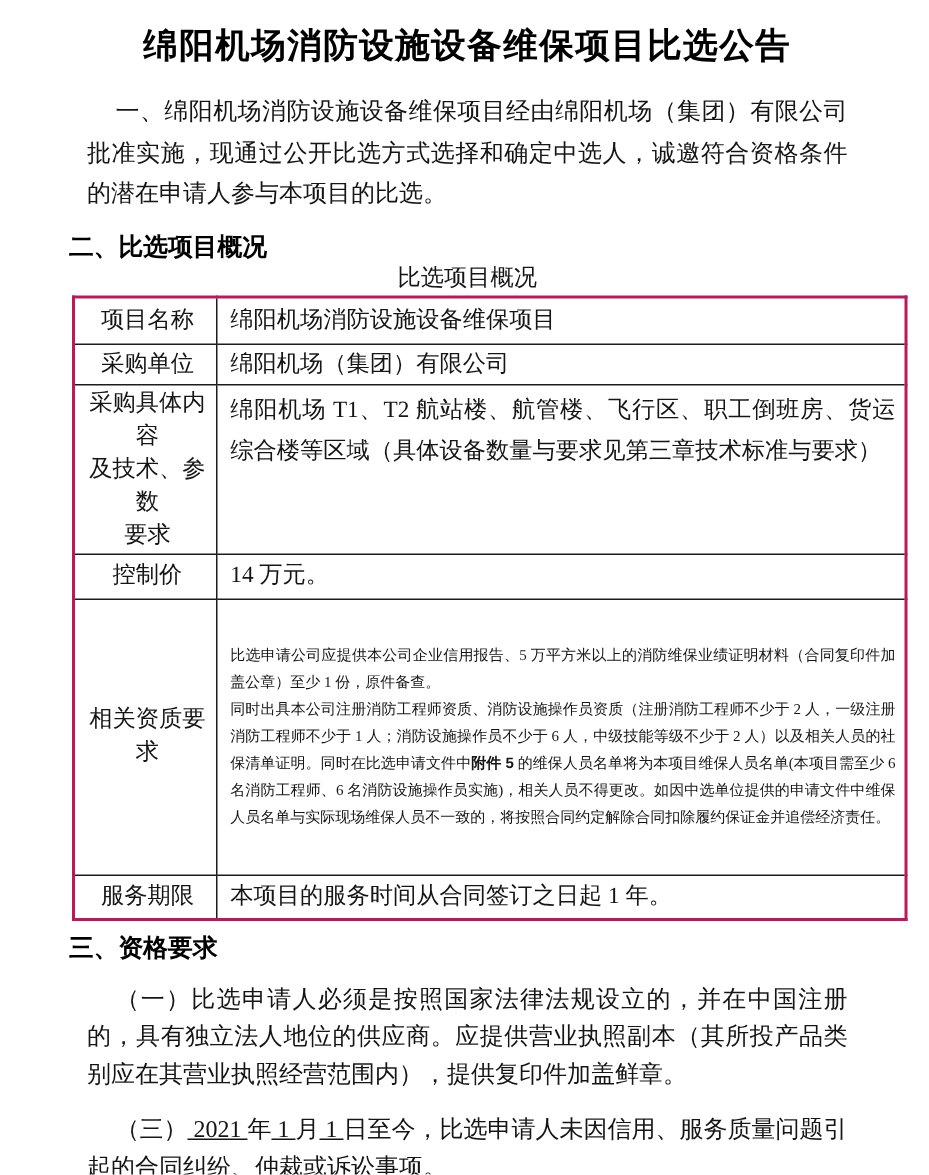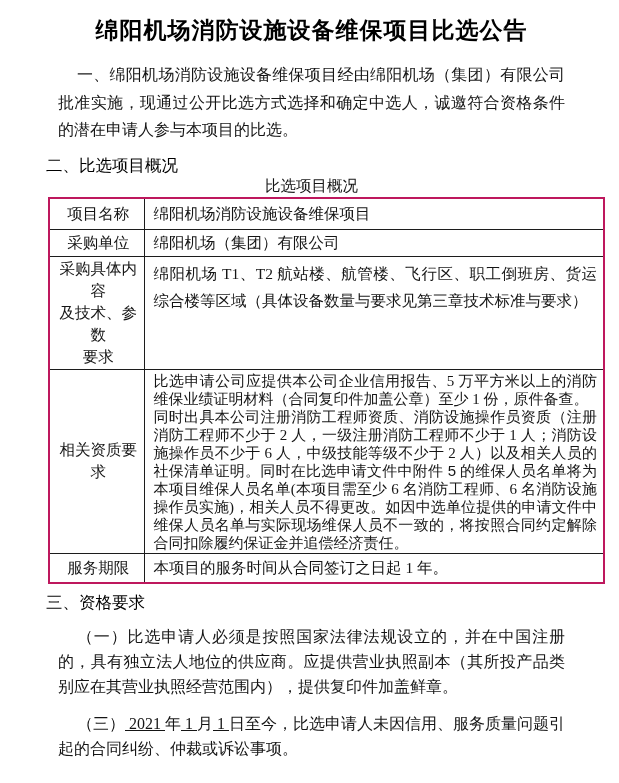--- a/index.html
+++ b/index.html
@@ -28,21 +28,21 @@
     font-size: 16px;
     line-height: 27.5px;
     text-align: justify;
     text-indent: 19px;
   }
   .intro { margin-top: 15px; }
 
   .sec-heading {
     margin: 5px 0 0 0;
     font-family: "Liberation Sans", "DejaVu Sans", sans-serif;
-    font-weight: 400;
+    font-weight: 700;
     font-size: 16.5px;
     line-height: 19px;
     color: #000;
   }
   .sec-heading.qual { margin-top: 9px; }
 
   .table-caption {
     margin-top: 1px;
     font-size: 15.5px;
     line-height: 19px;
@@ -69,26 +69,26 @@
     padding: 1px 2px;
     line-height: 27px;
   }
   tr.r1 td { height: 28px; }
   tr.r2 td { height: 24px; }
   tr.r3 td { height: 84px; }
   tr.r4 td { height: 27px; }
   tr.r5 td { height: 180px; }
   tr.r6 td { height: 26px; }
   tr.r3 td.val { vertical-align: top; line-height: 27.5px; padding-top: 3px; text-align: justify; }
-  tr.r5 td.val { font-size: 15px; line-height: 18px; text-align: justify; padding-top: 2px; }
+  tr.r5 td.val { font-size: 10px; line-height: 18px; text-align: justify; padding-top: 2px; }
 
   .prewrap { white-space: pre-wrap; }
   .bseg {
     font-family: "Liberation Sans", "DejaVu Sans", sans-serif;
-    font-weight: 400;
+    font-weight: 700;
   }
   .blank { text-decoration: underline; white-space: pre; }
 
   .clause { line-height: 25px; }
 </style>
 </head>
 <body>
 
 <div class="page">
 
@@ -113,20 +113,24 @@
     <tr class="r2">
       <td class="lbl">采购单位</td>
       <td class="val">绵阳机场（集团）有限公司</td>
     </tr>
     <tr class="r3">
       <td class="lbl prewrap">采购具体内容
 及技术、参数
 要求</td>
       <td class="val">绵阳机场 T1、T2 航站楼、航管楼、飞行区、职工倒班房、货运综合楼等区域（具体设备数量与要求见第三章技术标准与要求）</td>
     </tr>
+    <tr class="r4">
+      <td class="lbl">控制价</td>
+      <td class="val">14 万元。</td>
+    </tr>
     <tr class="r5">
       <td class="lbl">相关资质要求</td>
       <td class="val">
         <span class="prewrap">比选申请公司应提供本公司企业信用报告、5 万平方米以上的消防维保业绩证明材料（合同复印件加盖公章）至少 1 份，原件备查。
 同时出具本公司注册消防工程师资质、消防设施操作员资质（注册消防工程师不少于 2 人，一级注册消防工程师不少于 1 人；消防设施操作员不少于 6 人，中级技能等级不少于 2 人）以及相关人员的社保清单证明。同时在比选申请文件中</span><span class="bseg">附件 5</span><span> 的维保人员名单将为本项目维保人员名单(本项目需至少 6 名消防工程师、6 名消防设施操作员实施)，相关人员不得更改。如因中选单位提供的申请文件中维保人员名单与实际现场维保人员不一致的，将按照合同约定解除合同扣除履约保证金并追偿经济责任。</span>
       </td>
     </tr>
     <tr class="r6">
       <td class="lbl">服务期限</td>
       <td class="val">本项目的服务时间从合同签订之日起 1 年。</td>

